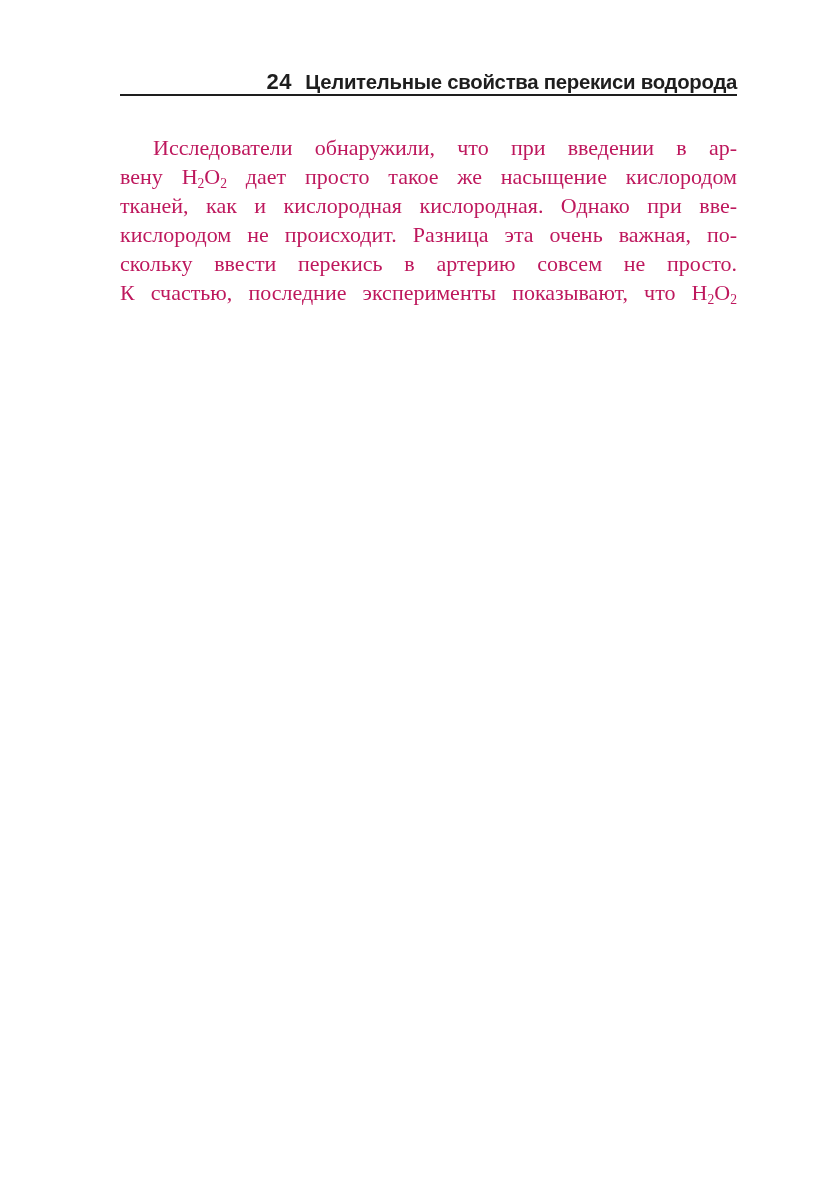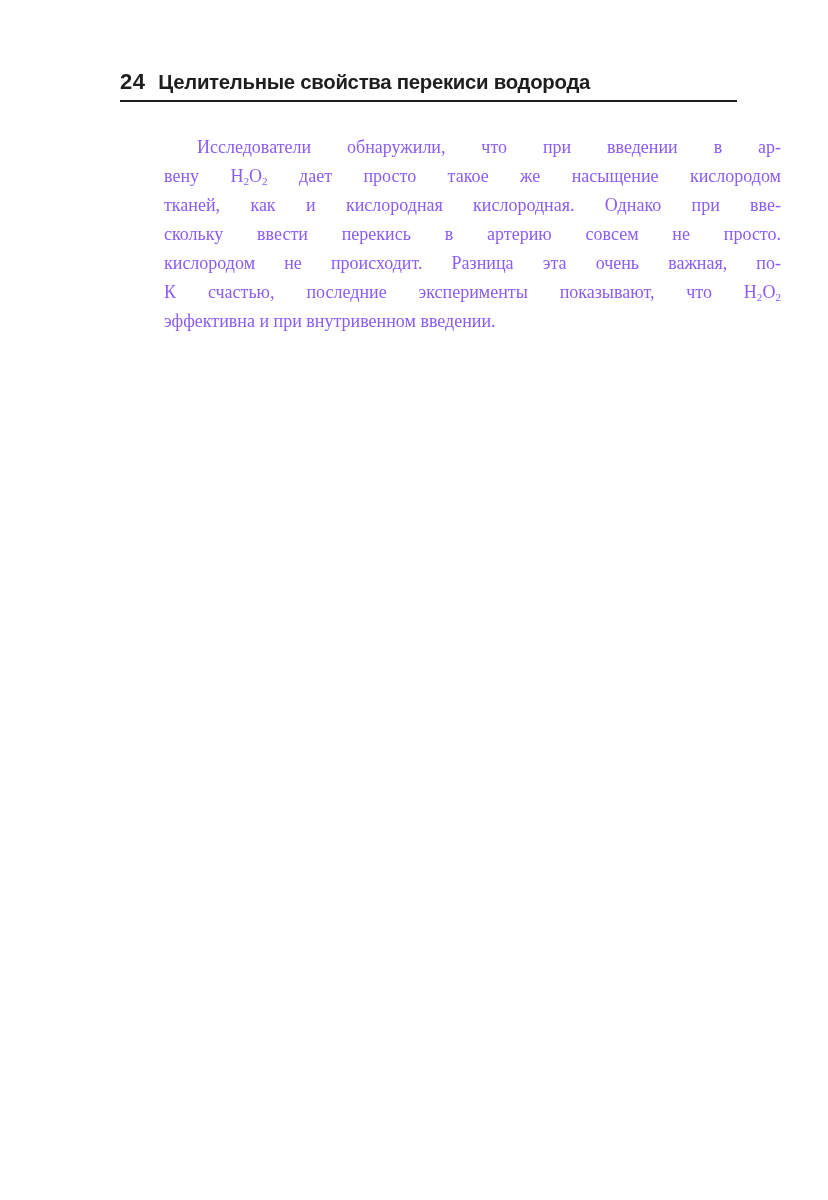--- a/index.html
+++ b/index.html
@@ -11,25 +11,25 @@
     background: #ffffff;
     overflow: hidden;
     color: #1e1e1e;
   }
   .header-row {
     position: absolute;
     left: 120px;
     top: 70px;
     width: 617px;
     display: flex;
-    justify-content: flex-start;
+    justify-content: flex-end;
     align-items: baseline;
     font-family: "Liberation Sans", sans-serif;
     font-weight: 700;
-    padding-bottom: 6px;
+    padding-bottom: 0;
     border-bottom: 2px solid #1e1e1e;
   }
   .page-number {
     font-size: 22px;
     line-height: 24px;
     letter-spacing: 0.5px;
   }
   .header-title {
     font-size: 21px;
     line-height: 24px;
@@ -37,24 +37,23 @@
     transform: scaleX(0.97);
     transform-origin: right center;
     white-space: nowrap;
   }
   .paragraph {
     position: absolute;
     left: 120px;
     top: 133px;
     width: 617px;
     font-family: "Liberation Serif", serif;
-    font-size: 18px;
+    font-size: 22px;
     line-height: 29px;
-    color: #8b5cf6;
-    margin-left: 44px;
+    color: #be185d;
   }
   .paragraph .line {
     width: 100%;
     white-space: nowrap;
   }
   .paragraph .line.just {
     white-space: normal;
     text-align: justify;
     text-align-last: justify;
   }
@@ -74,18 +73,17 @@
 
 <div class="page">
   <div class="header-row">
     <span class="page-number">24</span>
     <span class="header-title">Целительные свойства перекиси водорода</span>
   </div>
   <div class="paragraph" id="paragraph">
       <div class="line just indent"><span>Исследователи обнаружили, что при введении в ар-</span></div>
       <div class="line just"><span>вену </span><span>H</span><sub>2</sub><span>O</span><sub>2</sub><span> дает просто такое же насыщение кислородом</span></div>
       <div class="line just"><span>тканей, как и кислородная кислородная. Однако при вве-</span></div>
+      <div class="line just"><span>кислородом не происходит. Разница эта очень важная, по-</span></div>
       <div class="line just"><span>скольку ввести перекись в артерию совсем не просто.</span></div>
-      <div class="line just"><span>кислородом не происходит. Разница эта очень важная, по-</span></div>
       <div class="line just"><span>К счастью, последние эксперименты показывают, что </span><span>H</span><sub>2</sub><span>O</span><sub>2</sub></div>
-      <div class="line"><span>эффективна и при внутривенном введении.</span></div>
     </div>
 </div>
 
 </body></html>

